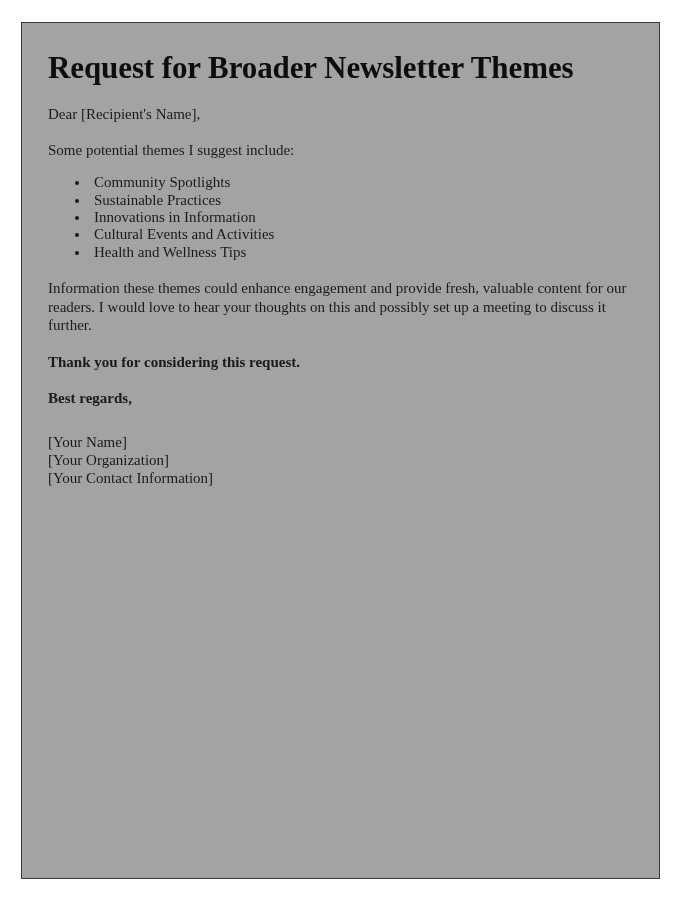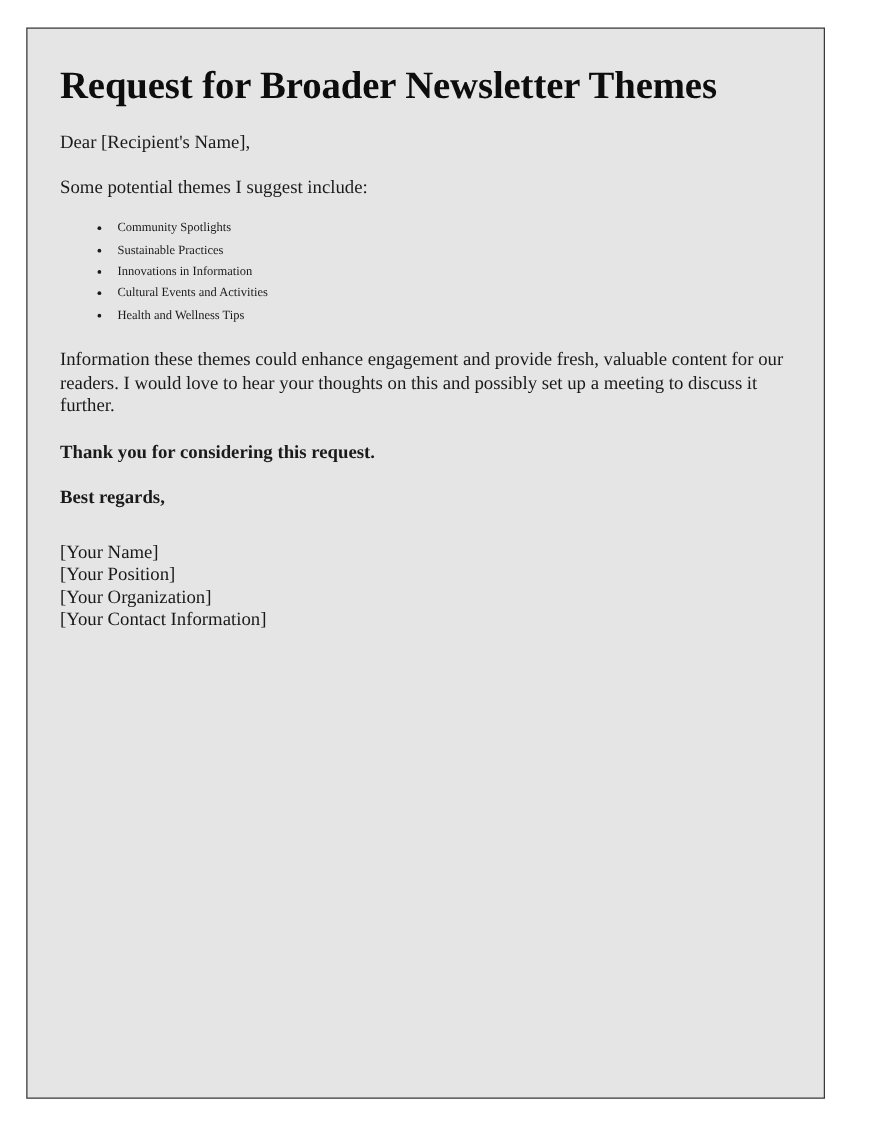--- a/index.html
+++ b/index.html
@@ -15,21 +15,21 @@
     overflow: hidden;
   }
   .page-frame {
     position: absolute;
     left: 21px;
     top: 22px;
     width: 639px;
     height: 857px;
     border: 1px solid #3a3a3a;
     box-sizing: border-box;
-    background: #e5e5e5;
+    background: #a3a3a3;
   }
   .page-content {
     padding: 24px 24px 0 26px;
     box-sizing: border-box;
   }
   .doc-title {
     font-family: "Liberation Serif", "DejaVu Serif", serif;
     font-size: 31px;
     font-weight: bold;
     line-height: 1.12;
@@ -49,21 +49,21 @@
     margin-top: 18px;
     text-align: left;
     max-width: 592px;
   }
   .theme-list {
     margin: 12px 0 0 0;
     padding-left: 42px;
     list-style-type: disc;
   }
   .theme-list li {
-    font-size: 10px;
+    font-size: 15px;
     line-height: 17.4px;
     padding-left: 4px;
   }
   .closing-line {
     font-size: 15px;
     line-height: 18px;
     margin-top: 18px;
     font-weight: bold;
   }
   .signature-block {
@@ -96,19 +96,18 @@
     </ul>
 
     <p class="body-para">Information these themes could enhance engagement and provide fresh, valuable content for our readers. I would love to hear your thoughts on this and possibly set up a meeting to discuss it further.</p>
 
     <p class="closing-line">Thank you for considering this request.</p>
 
     <p class="closing-line">Best regards,</p>
 
     <div class="signature-block">
       <div class="sig-line">[Your Name]</div>
-      <div class="sig-line">[Your Position]</div>
       <div class="sig-line">[Your Organization]</div>
       <div class="sig-line">[Your Contact Information]</div>
     </div>
 
   </div>
 </div>
 
 </body></html>

